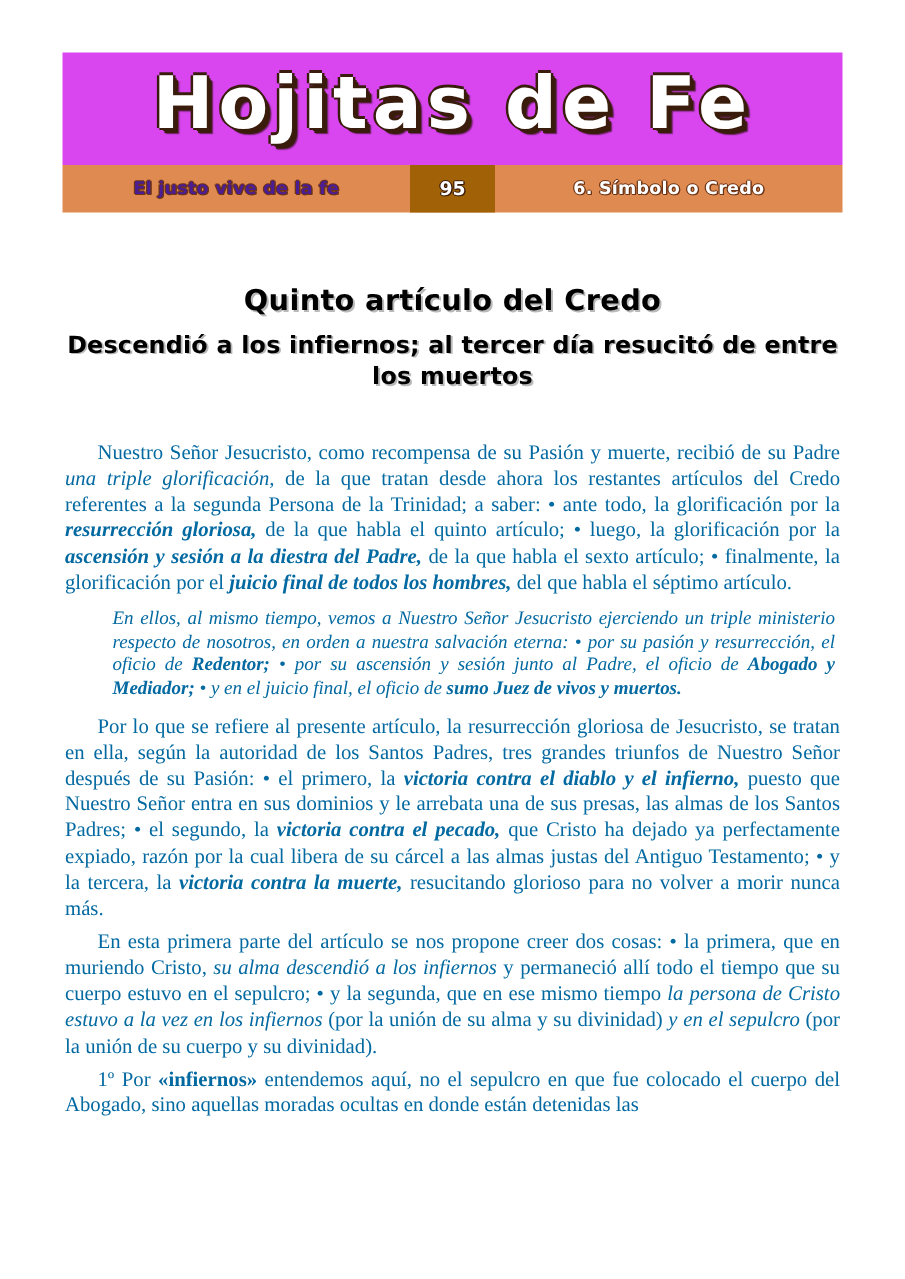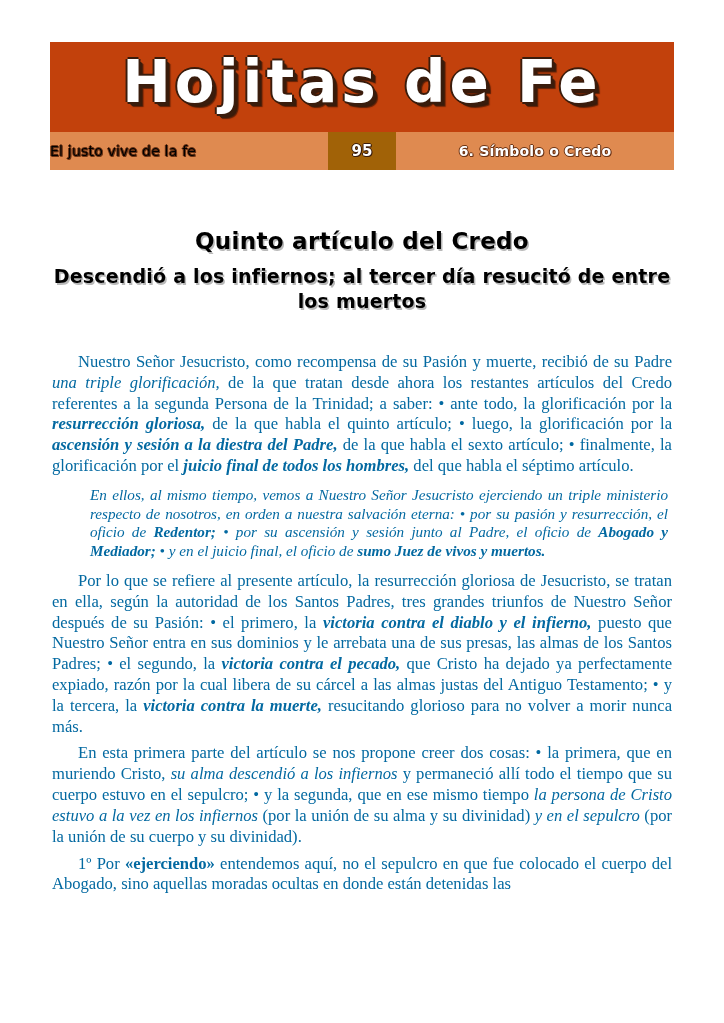--- a/index.html
+++ b/index.html
@@ -24,21 +24,21 @@
   
   .masthead {
     position: absolute;
     left: 50px;
     top: 42px;
     width: 624px;
     height: 128px;
   }
   .masthead-top {
     height: 90px;
-    background: #c2410c;
+    background: #d946ef;
     position: relative;
     overflow: hidden;
   }
   .masthead-title {
     position: absolute;
     left: 0;
     right: 0;
     top: 6px;
     text-align: center;
     font-family: "DejaVu Sans", sans-serif;
@@ -58,24 +58,25 @@
   }
   .masthead-bar {
     height: 38px;
     background: #df8a50;
     display: flex;
     align-items: center;
     position: relative;
   }
   .bar-left {
     flex: 0 0 278px;
-    font-family: "DejaVu Sans", sans-serif;
-    font-weight: normal;
+    text-align: center;
+    font-family: "DejaVu Sans", sans-serif;
+    font-weight: bold;
     font-size: 14px;
-    color: #000000;
+    color: #4c1d95;
     text-shadow: 1px 1px 0 #6d3415, -1px 0 0 #6d3415, 0 -1px 0 #6d3415, 1px 0 0 #6d3415, 0 1px 0 #6d3415;
     letter-spacing: 0.2px;
   }
   .bar-number {
     flex: 0 0 68px;
     align-self: stretch;
     background: #a16207;
     display: flex;
     align-items: center;
     justify-content: center;
@@ -187,17 +188,17 @@
 
     <div class="quote-block">
       <p><span>En ellos, al mismo tiempo, vemos a Nuestro Señor Jesucristo ejerciendo un triple ministerio respecto de nosotros, en orden a nuestra salvación eterna: • por su pasión y resurrección, el oficio de </span><b>Redentor;</b><span> • por su ascensión y sesión junto al Padre, el oficio de </span><b>Abogado y Mediador;</b><span> • y en el juicio final, el oficio de </span><b>sumo Juez de vivos y muertos.</b></p>
     </div>
 
     <p class="para-indent"><span>Por lo que se refiere al presente artículo, la resurrección gloriosa de Jesucristo, se tratan en ella, según la autoridad de los Santos Padres, tres grandes triunfos de Nuestro Señor después de su Pasión: • el primero, la </span><span class="bi">victoria contra el diablo y el infierno,</span><span> puesto que Nuestro Señor entra en sus dominios y le arrebata una de sus presas, las almas de los Santos Padres; • el segundo, la </span><span class="bi">victoria contra el pecado,</span><span> que Cristo ha dejado ya perfectamente expiado, razón por la cual libera de su cárcel a las almas justas del Antiguo Testamento; • y la tercera, la </span><span class="bi">victoria contra la muerte,</span><span> resucitando glorioso para no volver a morir nunca más.</span></p>
 
 
     <p class="para-indent"><span>En esta primera parte del artículo se nos propone creer dos cosas: • la primera, que en muriendo Cristo, </span><i>su alma descendió a los infiernos</i><span> y permaneció allí todo el tiempo que su cuerpo estuvo en el sepulcro; • y la segunda, que en ese mismo tiempo </span><i>la persona de Cristo estuvo a la vez en los infiernos</i><span> (por la unión de su alma y su divinidad) </span><i>y en el sepulcro</i><span> (por la unión de su cuerpo y su divinidad).</span></p>
 
-    <p class="para-indent"><span>1º Por </span><b>«ejerciendo»</b><span> entendemos aquí, no el sepulcro en que fue colocado el cuerpo del Abogado, sino aquellas moradas ocultas en donde están detenidas las</span></p>
+    <p class="para-indent"><span>1º Por </span><b>«infiernos»</b><span> entendemos aquí, no el sepulcro en que fue colocado el cuerpo del Abogado, sino aquellas moradas ocultas en donde están detenidas las</span></p>
 
   </div>
 
 </div>
 
 </body></html>

